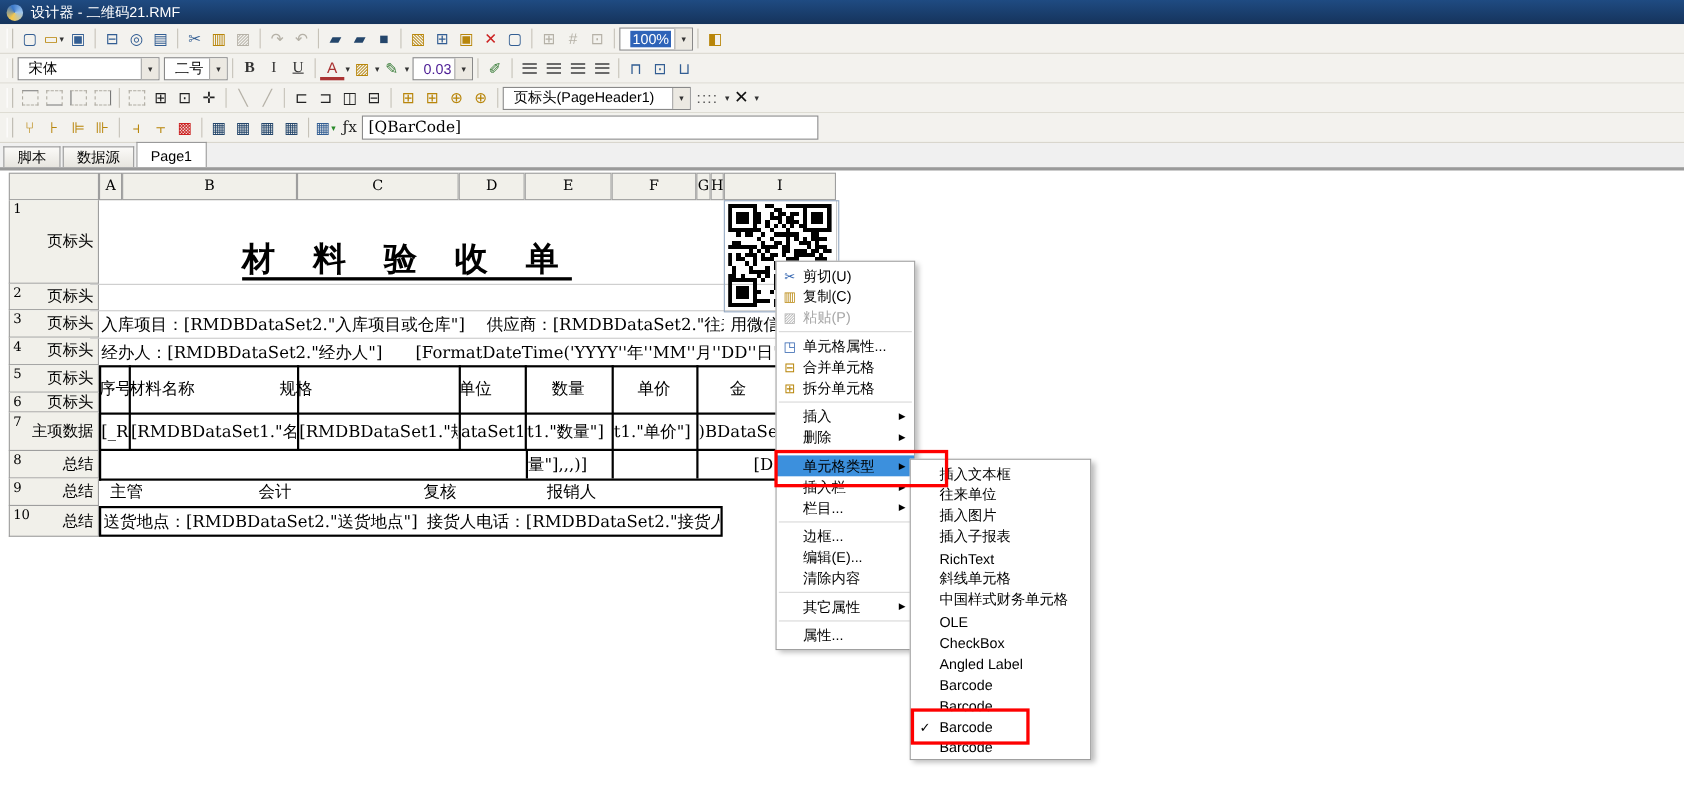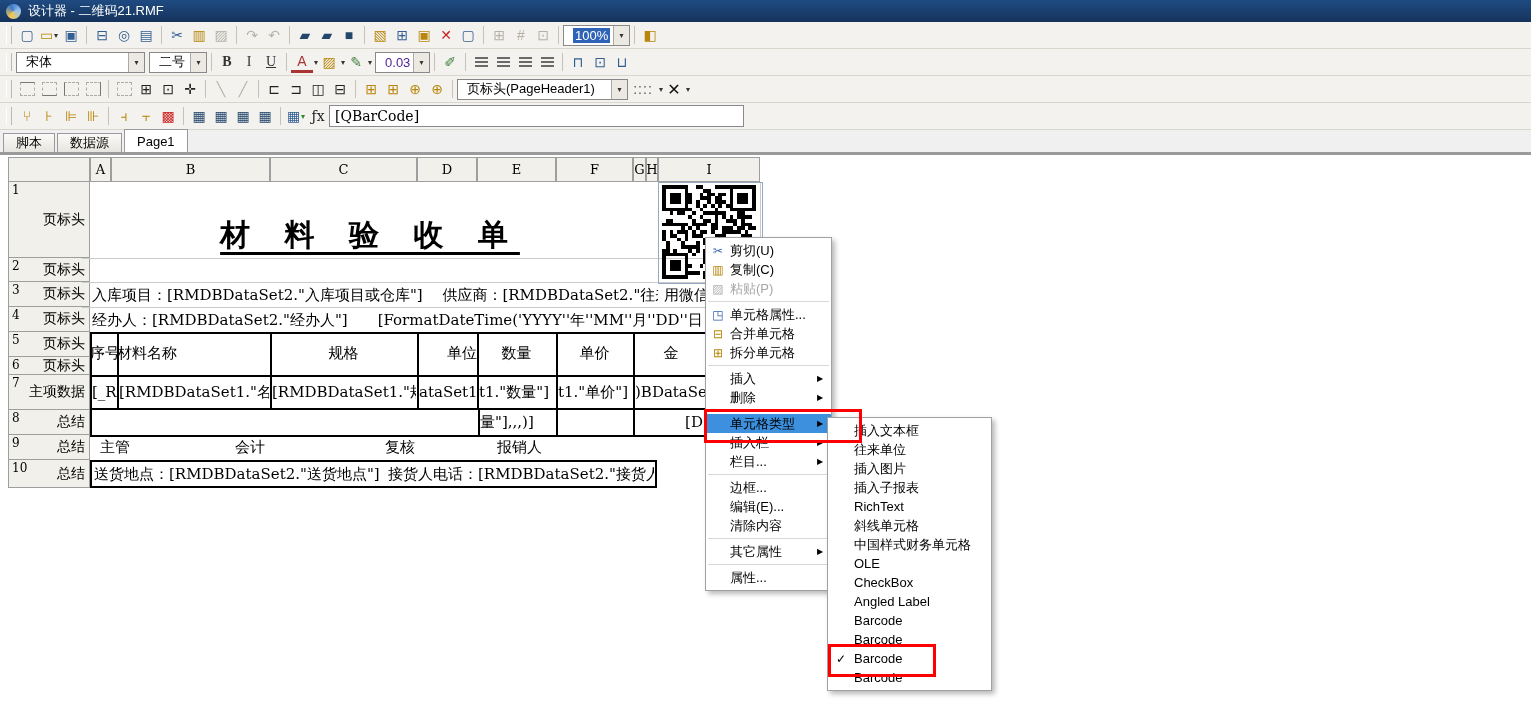--- a/index.html
+++ b/index.html
@@ -66,21 +66,21 @@
   .mi{height:19px;display:flex;align-items:center;font-size:13px}
   .mic{width:24px;text-align:center;font-size:12px;flex:none}
   .mic.blue{color:#2b5fad}.mic.gold{color:#b8860b}.mic.gray{color:#b0b0b0}
   .mil{flex:1;white-space:nowrap}
   .mia{width:14px;font-size:8px;flex:none}
   .mi.hl{background:#3c90dd}
   .mi.dis{color:#a6a6a6}
   .msep{height:1px;background:#d8d8d8;margin:3px 2px}
   .smenu{position:absolute;left:827px;top:262px;width:163px;background:#fff;border:1px solid #a0a0a0;
          box-shadow:3px 3px 5px rgba(0,0,0,.28);padding:3px 0;z-index:6}
-  .smi{height:19px;display:flex;align-items:center;font-size:13px}
+  .smi{height:19px;display:flex;align-items:flex-end;font-size:13px}
   .smc{width:26px;text-align:center;font-size:12px;flex:none}
   .smil{flex:1;white-space:nowrap}
   .redbox{position:absolute;border:3px solid #fe0000;z-index:9;pointer-events:none}
 </style>
 </head>
 <body>
 
 <div class="screen">
 
   <div class="titlebar">
@@ -774,22 +774,22 @@
     <div class="vln" style="left:633px;top:177px;height:78px"></div>
     <div style="position:absolute;left:90px;top:220px;width:670px;height:2px;background:#000"></div>
     <div class="blk" style="left:90px;top:255px;width:670px;height:27px;border-top:none"></div>
     <div class="vln" style="left:478px;top:255px;height:25px"></div>
     <div class="vln" style="left:556px;top:255px;height:25px"></div>
     <div class="vln" style="left:633px;top:255px;height:25px"></div>
     <div class="blk" style="left:90px;top:305px;width:567px;height:28px"></div>
 
     <div class="gtext" style="left:90px;top:177px;width:27px;height:43px;line-height:43px;text-align:center">序号</div>
     <div class="gtext" style="left:117px;top:177px;width:153px;height:43px;line-height:43px;">材料名称</div>
-    <div class="gtext" style="left:270px;top:177px;width:147px;height:54px;line-height:43px;text-align:center">规格</div>
-    <div class="gtext" style="left:417px;top:177px;width:60px;height:43px;line-height:43px;text-align:right">单位</div>
+    <div class="gtext" style="left:254px;top:177px;width:147px;height:54px;line-height:43px;">规格</div>
+    <div class="gtext" style="left:417px;top:177px;width:60px;height:43px;line-height:43px;text-align:left">单位</div>
     <div class="gtext" style="left:477px;top:177px;width:79px;height:43px;line-height:43px;text-align:center">数量</div>
     <div class="gtext" style="left:556px;top:177px;width:77px;height:43px;line-height:43px;text-align:center">单价</div>
     <div class="gtext" style="left:633px;top:177px;width:76px;height:43px;line-height:43px;text-align:center">金</div>
 
     <div class="gtext" style="left:92px;top:220px;width:25px;height:35px;line-height:35px">[_R</div>
     <div class="gtext" style="left:119px;top:220px;width:150px;height:35px;line-height:35px;text-align:center">[RMDBDataSet1."名称"]</div>
     <div class="gtext" style="left:272px;top:220px;width:144px;height:35px;line-height:35px;text-align:center">[RMDBDataSet1."规格"]</div>
     <div class="gtext" style="left:419px;top:220px;width:57px;height:35px;line-height:35px">ataSet1."</div>
     <div class="gtext" style="left:479px;top:220px;width:76px;height:35px;line-height:35px">t1."数量"]</div>
     <div class="gtext" style="left:558px;top:220px;width:74px;height:35px;line-height:35px">t1."单价"]</div>

